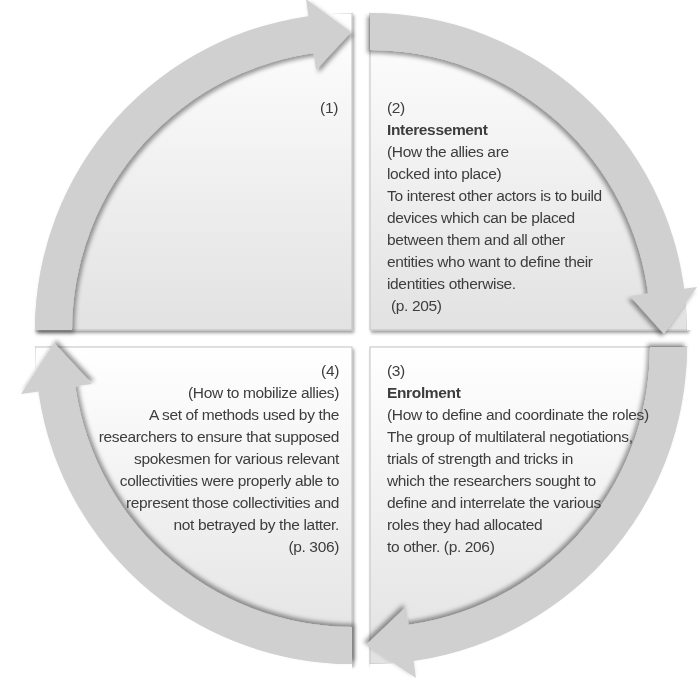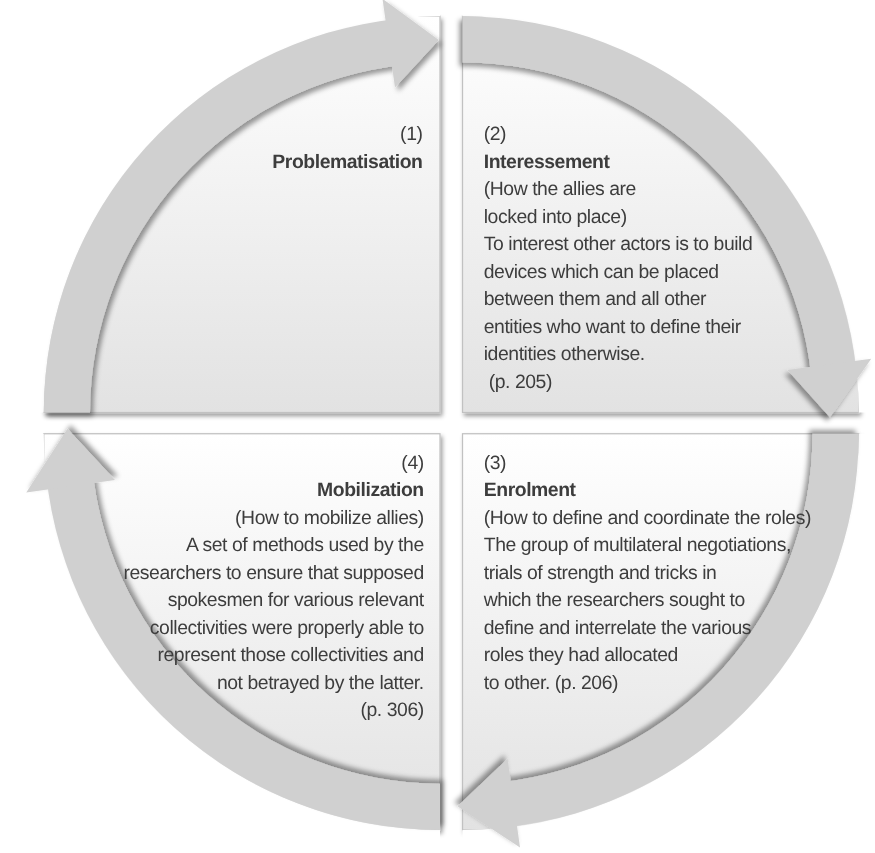--- a/index.html
+++ b/index.html
@@ -67,21 +67,20 @@
       <path d="M 416,678 L 406,607 L 366,645 Z"></path>
     </g>
     <g filter="url(#fA4)" style="fill:var(--band-color,#d0d0d0)">
       <path d="M 352,664 A 317,317 0 0 1 37,380 L 74,376 A 280,280 0 0 0 352,627 Z"></path>
       <path d="M 21,394 L 92,384 L 54,343 Z"></path>
     </g>
   </svg>
 
   <div class="qtext q1">
     <div>(1)</div>
-    <div class="qtitle">Problematisation</div>
   </div>
 
   <div class="qtext q2">
     <div>(2)</div>
     <div class="qtitle">Interessement</div>
     <div class="qbody">(How the allies are
 locked into place)
 To interest other actors is to build
 devices which can be placed
 between them and all other
@@ -97,21 +96,20 @@
 The group of multilateral negotiations,
 trials of strength and tricks in
 which the researchers sought to
 define and interrelate the various
 roles they had allocated
 to other. (p. 206)</div>
   </div>
 
   <div class="qtext q4">
     <div>(4)</div>
-    <div class="qtitle">Mobilization</div>
     <div class="qbody">(How to mobilize allies)
 A set of methods used by the
 researchers to ensure that supposed
 spokesmen for various relevant
 collectivities were properly able to
 represent those collectivities and
 not betrayed by the latter.
 (p. 306)</div>
   </div>
 

